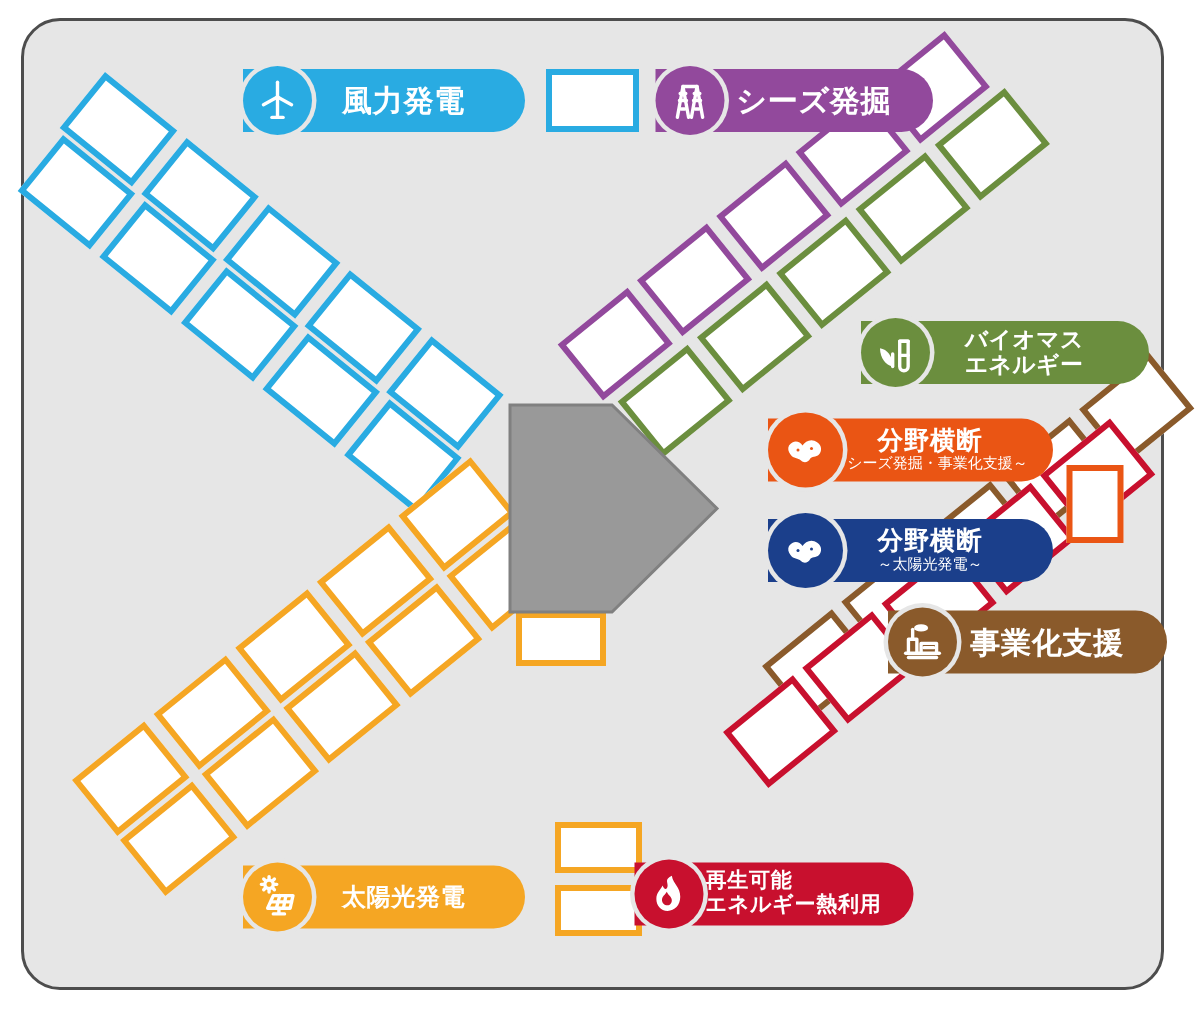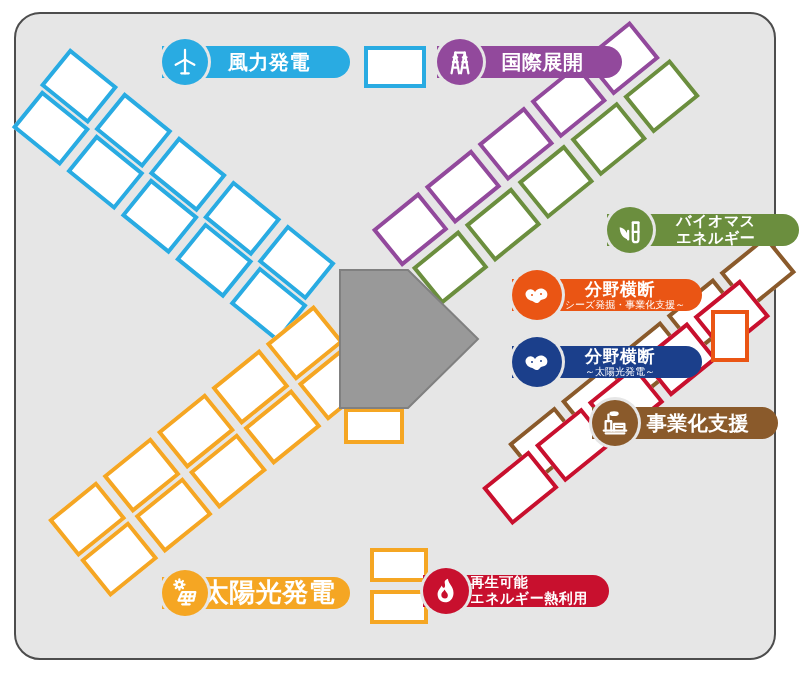--- a/index.html
+++ b/index.html
@@ -55,21 +55,21 @@
     top: 268px;
     width: 142px;
     height: 142px;
   }
 
   
   .pill {
     position: absolute;
     display: flex;
     align-items: flex-end;
-    height: 32px;
+    height: 42px;
     border-radius: 0 21px 21px 0;
     box-sizing: border-box;
   }
   .pill .bar {
     height: 100%;
     display: flex;
     flex-direction: column;
     align-items: center;
     justify-content: center;
     border-radius: 0 21px 21px 0;
@@ -193,34 +193,34 @@
             <path d="M12 28 L20 28" stroke="#ffffff" fill="none" stroke-width="2.4" stroke-linecap="round" stroke-linejoin="round"></path>
             <path d="M16 13 L16 3" stroke="#ffffff" fill="none" stroke-width="2.4" stroke-linecap="round" stroke-linejoin="round"></path>
             <path d="M15 14 L6 19" stroke="#ffffff" fill="none" stroke-width="2.4" stroke-linecap="round" stroke-linejoin="round"></path>
             <path d="M17 14 L26 19" stroke="#ffffff" fill="none" stroke-width="2.4" stroke-linecap="round" stroke-linejoin="round"></path>
             <circle cx="16" cy="14" r="1.8" fill="#ffffff" stroke="none"></circle>
           </svg>
         </div>
       </div>
       <div class="pill" style="left: 437px; top: 46px; width: 185px;">
         <div class="bar" style="background: rgb(146, 73, 156);">
-          <div class="txt" style="font-size: 20px;">国際展開</div>
+          <div class="txt" style="font-size: 20px;">シーズ発掘</div>
         </div>
         <div class="badge" style="width: 46px; height: 46px; background: rgb(146, 73, 156);">
           <svg width="30" height="30" viewBox="0 0 32 32">
             <path d="M7 28 L11 6 L15 28" stroke="#ffffff" fill="none" stroke-width="2.4" stroke-linecap="round" stroke-linejoin="round"></path>
             <path d="M17 28 L21 6 L25 28" stroke="#ffffff" fill="none" stroke-width="2.4" stroke-linecap="round" stroke-linejoin="round"></path>
             <path d="M8.5 16 L13.5 16 M18.5 16 L23.5 16" stroke="#ffffff" fill="none" stroke-width="2.4" stroke-linecap="round" stroke-linejoin="round"></path>
             <path d="M9.6 22 L12.4 22 M19.6 22 L22.4 22" stroke="#ffffff" fill="none" stroke-width="2.4" stroke-linecap="round" stroke-linejoin="round"></path>
             <path d="M11 6 L21 6" stroke="#ffffff" fill="none" stroke-width="2.4" stroke-linecap="round" stroke-linejoin="round"></path>
             <path d="M9 11 L13 11 M19 11 L23 11" stroke="#ffffff" fill="none" stroke-width="2.4" stroke-linecap="round" stroke-linejoin="round"></path>
           </svg>
         </div>
       </div>
-      <div class="pill" style="left: 607px; top: 214px; width: 192px;">
+      <div class="pill" style="left: 574px; top: 214px; width: 192px;">
         <div class="bar" style="background: rgb(107, 142, 62);">
           <div class="txt" style="font-size: 15px;">バイオマス<br>エネルギー</div>
         </div>
         <div class="badge" style="width: 46px; height: 46px; background: rgb(107, 142, 62);">
           <svg width="30" height="30" viewBox="0 0 32 32">
             <path d="M19 8 L19 26 A3 3 0 0 0 25 26 L25 8 Z" stroke="#ffffff" fill="none" stroke-width="2.4" stroke-linecap="round" stroke-linejoin="round"></path>
             <path d="M19 8 L25 8" stroke="#ffffff" fill="none" stroke-width="2.4" stroke-linecap="round" stroke-linejoin="round"></path>
             <path d="M19 18 L25 18" stroke="#ffffff" fill="none" stroke-width="2.4" stroke-linecap="round" stroke-linejoin="round"></path>
             <path d="M14 26 C14 18 10 14 5 13 C5 20 9 25 14 26 Z" fill="#ffffff" stroke="none"></path>
             <path d="M14 26 L14 17" stroke="#ffffff" fill="none" stroke-width="2.4" stroke-linecap="round" stroke-linejoin="round"></path>
@@ -264,21 +264,21 @@
             <path d="M9 14 L9 7" stroke="#ffffff" fill="none" stroke-width="2.4" stroke-linecap="round" stroke-linejoin="round"></path>
             <path d="M15 24 L15 17 L26 17 L26 24" stroke="#ffffff" fill="none" stroke-width="2.4" stroke-linecap="round" stroke-linejoin="round"></path>
             <path d="M17 20 L24 20" stroke="#ffffff" fill="none" stroke-width="2.4" stroke-linecap="round" stroke-linejoin="round"></path>
             <path d="M6 27 L26 27" stroke="#ffffff" fill="none" stroke-width="2.4" stroke-linecap="round" stroke-linejoin="round"></path>
             <ellipse cx="15" cy="6" rx="5" ry="2.6" fill="#ffffff" stroke="none"></ellipse>
           </svg>
         </div>
       </div>
       <div class="pill" style="left: 162px; top: 577px; width: 188px;">
         <div class="bar" style="background: rgb(245, 166, 35);">
-          <div class="txt" style="font-size: 26px;">太陽光発電</div>
+          <div class="txt" style="font-size: 16px;">太陽光発電</div>
         </div>
         <div class="badge" style="width: 46px; height: 46px; background: rgb(245, 166, 35);">
           <svg width="30" height="30" viewBox="0 0 32 32">
             <circle cx="10" cy="7" r="3" stroke="#ffffff" fill="none" stroke-width="2.4" stroke-linecap="round" stroke-linejoin="round"></circle>
             <path d="M10 1.5 L10 3 M10 11 L10 12.5 M4.5 7 L6 7 M14 7 L15.5 7 M6.2 3.2 L7.2 4.2 M12.8 9.8 L13.8 10.8 M13.8 3.2 L12.8 4.2 M7.2 9.8 L6.2 10.8" stroke="#ffffff" fill="none" stroke-width="2.4" stroke-linecap="round" stroke-linejoin="round"></path>
             <path d="M9 24 L13 15 L27 15 L25 24 Z" stroke="#ffffff" fill="none" stroke-width="2.4" stroke-linecap="round" stroke-linejoin="round"></path>
             <path d="M11.5 19.5 L26 19.5 M17.6 15 L15.2 24 M22 15 L20.2 24" stroke="#ffffff" fill="none" stroke-width="2.4" stroke-linecap="round" stroke-linejoin="round"></path>
             <path d="M17 24 L17 28 M13 28 L21 28" stroke="#ffffff" fill="none" stroke-width="2.4" stroke-linecap="round" stroke-linejoin="round"></path>
           </svg>
         </div>

